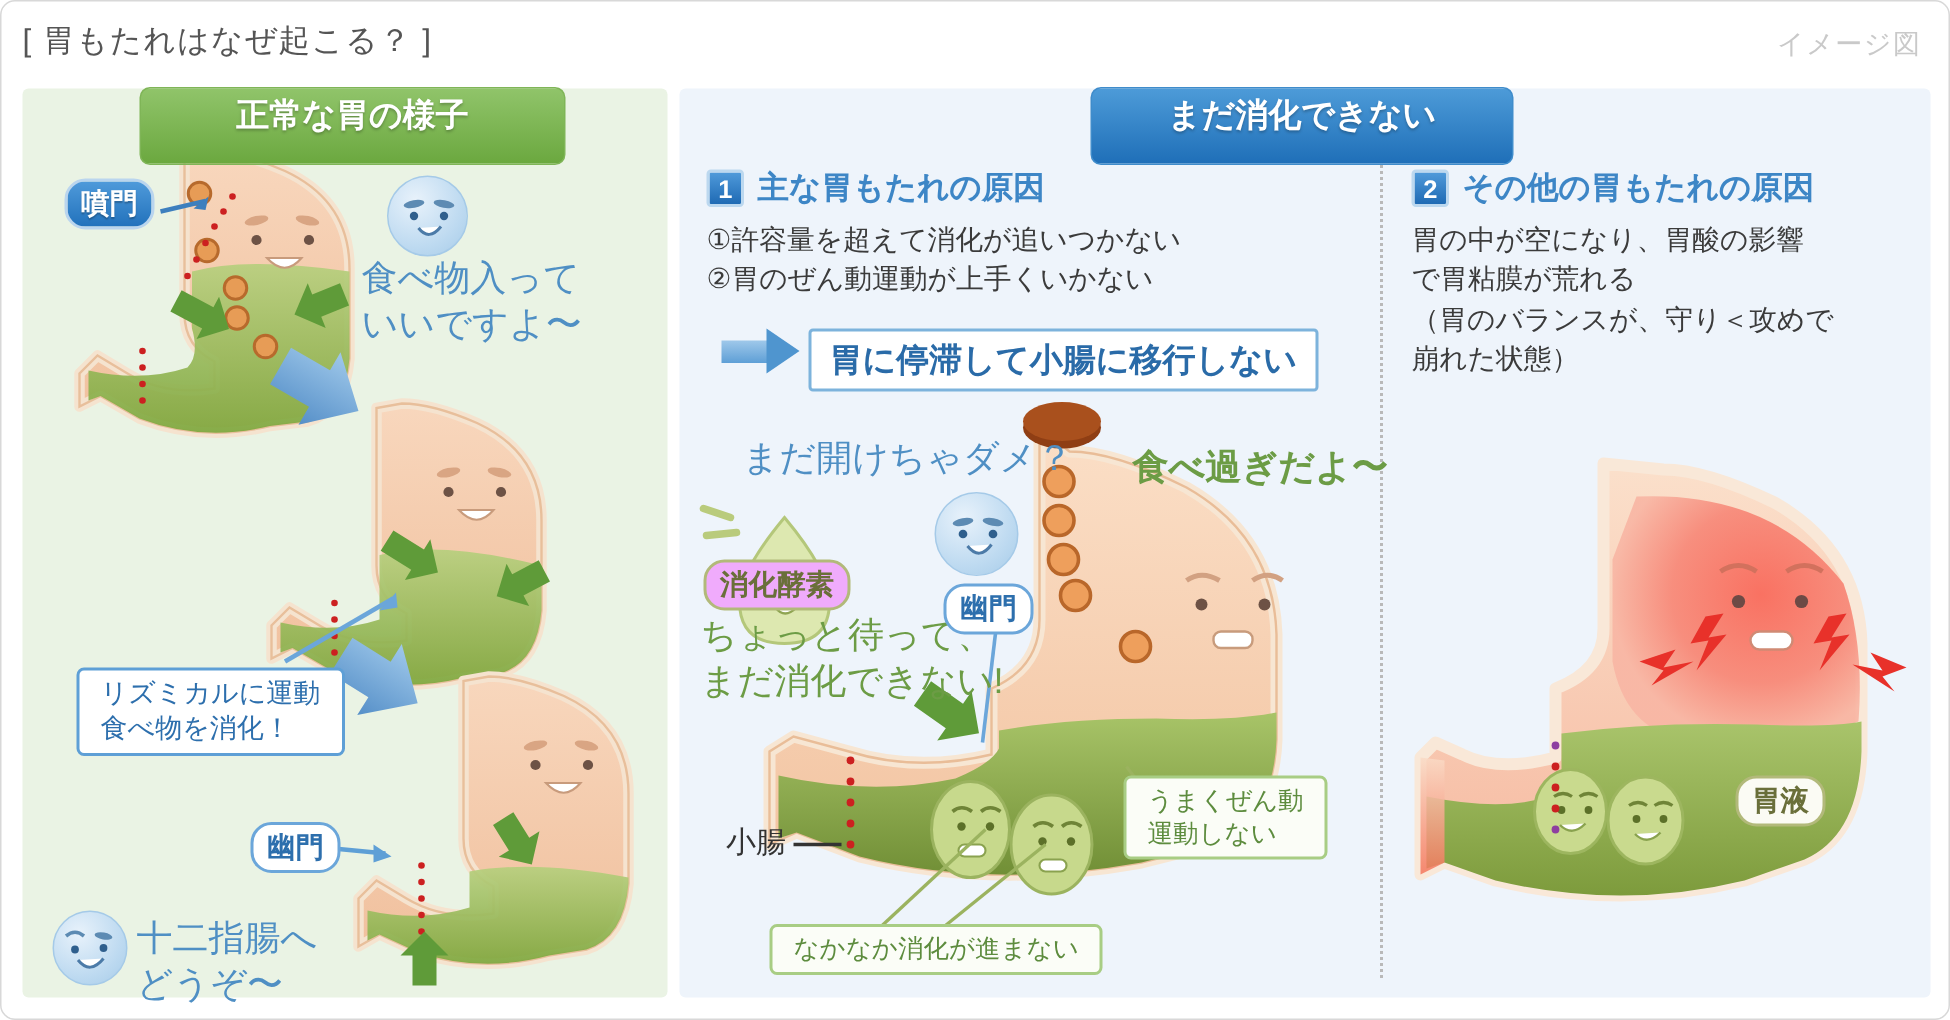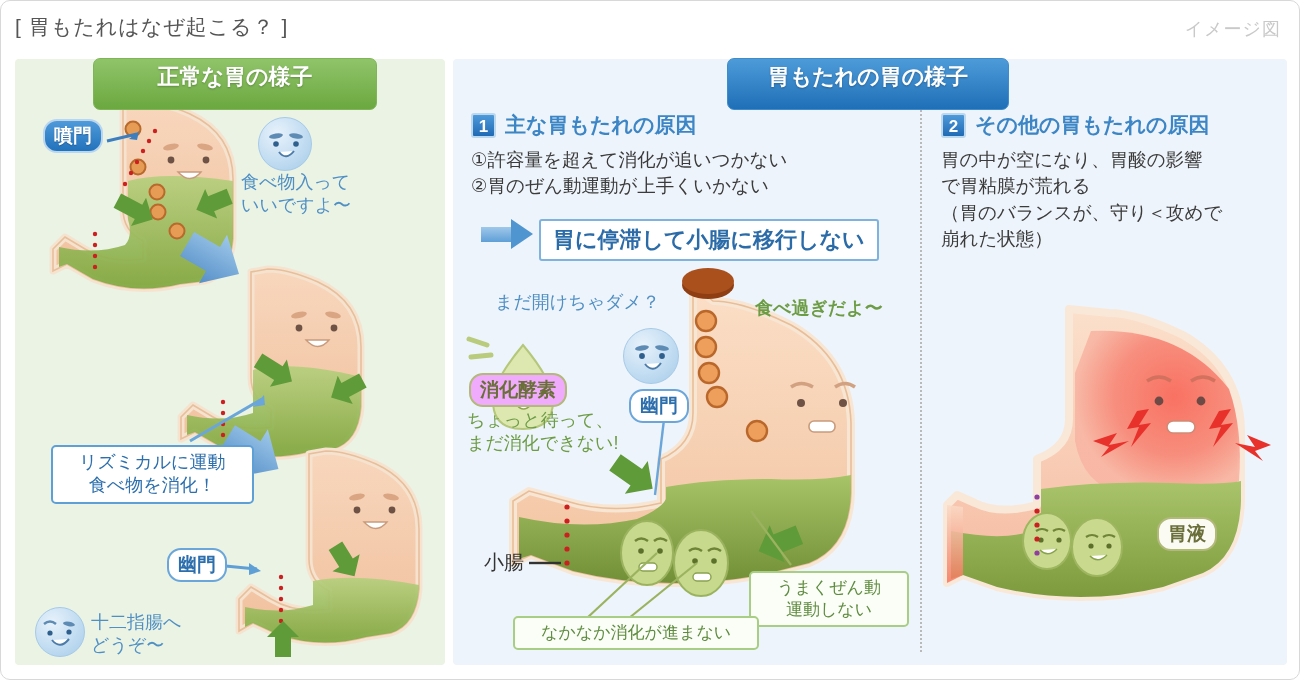--- a/index.html
+++ b/index.html
@@ -95,39 +95,39 @@
   }
   .concl-box {
     background: #ffffff; border: 2px solid #7db3dc; border-radius: 3px;
     padding: 4px 12px; font-size: 22px; font-weight: bold; color: #2a6ba8;
     white-space: nowrap;
   }
 
   
   .callout {
     position: absolute; background: #ffffff;
-    padding: 4px 26px; font-size: 17px; line-height: 1.3;
-    border-radius: 5px; white-space: pre-line; text-align: center;
+    padding: 4px 14px; font-size: 17px; line-height: 1.3;
+    border-radius: 5px; white-space: pre-line;
   }
   .callout-blue { border: 2px solid #5e9fd6; color: #2d6fad; }
   .callout-green { border: 2px solid #a8cd84; color: #5d8c3e; background: #fbfdf7; }
 
   .tag {
     position: absolute; font-size: 19px; font-weight: bold;
     padding: 2px 9px; border-radius: 14px; white-space: nowrap;
   }
   .tag-fill-blue {
     background: linear-gradient(#4f9ada, #2272bc);
     color: #ffffff; border: 2px solid #bad5ee;
     text-shadow: 0 1px 1px rgba(0,0,0,.25);
   }
   .tag-line-blue { background: #ffffff; color: #2d6fad; border: 2px solid #6ba6da; }
   .tag-line-olive { background: #f0abfc; color: #6a6f3a; border: 2px solid #b2b97a; }
 
-  .free-text { position: absolute; font-size: 18px; line-height: 1.28; white-space: pre-line; }
+  .free-text { position: absolute; font-size: 24px; line-height: 1.28; white-space: pre-line; }
   .t-blue { color: #4f8fc4; }
   .t-green { color: #6c9c45; }
   .t-dark { color: #333333; }
 
   
   .face {
     position: absolute; border-radius: 50%;
   }
   .face-blue {
     background: radial-gradient(circle at 35% 30%, #e8f2fb 0%, #bcd9f0 65%, #a6cbe8 100%);
@@ -291,21 +291,21 @@
     </div>
     <div class="free-text t-blue" style="left:76px; top:552px;">十二指腸へ
 どうぞ〜</div>
   </div>
 
   <div class="panel-right">
     <div class="vert-divider"></div>
   </div>
 
   <div class="banner banner-green">正常な胃の様子</div>
-  <div class="banner banner-blue">胃もたれの胃の様子</div>
+  <div class="banner banner-blue">まだ消化できない</div>
 
   <div class="sec" style="left:470px; top:110px;">
     <div class="sec-head">
       <div class="sec-num">1</div>
       <div class="sec-title">主な胃もたれの原因</div>
     </div>
     <div class="sec-body">
       <div class="li">①許容量を超えて消化が追いつかない</div>
       <div class="li">②胃のぜん動運動が上手くいかない</div>
     </div>
@@ -421,21 +421,21 @@
   <div class="tag tag-line-olive" style="left:468px; top:372px;">消化酵素</div>
   <div class="free-text t-green" style="left:466px; top:408px;">ちょっと待って、
 まだ消化できない!</div>
 
   <div class="tag tag-line-blue" style="left:628px; top:388px;">幽門</div>
 
   <div class="free-text t-green" style="left:754px; top:296px; font-weight:bold;">食べ過ぎだよ〜</div>
 
   <div class="free-text t-dark" style="left:483px; top:549px; font-size:20px;">小腸</div>
 
-  <div class="callout callout-green" style="left:748px; top:570px;">うまくぜん動
+  <div class="callout callout-green" style="left:748px; top:516px;">うまくぜん動
 運動しない</div>
 
   <div class="callout callout-green" style="left:512px; top:615px;">なかなか消化が進まない</div>
 
   <svg width="350" height="400" style="position:absolute;left:940px;top:268px;">
     <defs>
       <linearGradient id="skin3" x1="0" y1="0" x2="0" y2="1">
         <stop offset="0%" stop-color="#fbe0cb"></stop>
           <stop offset="100%" stop-color="#f6b9a0"></stop>
       </linearGradient>

